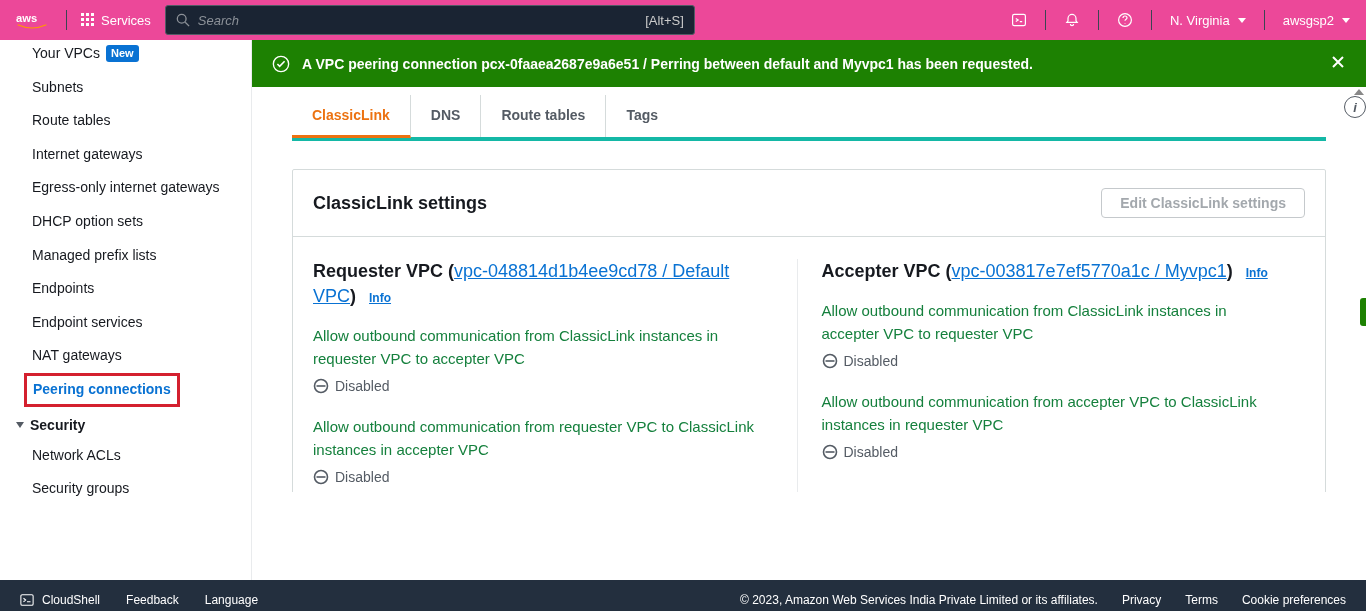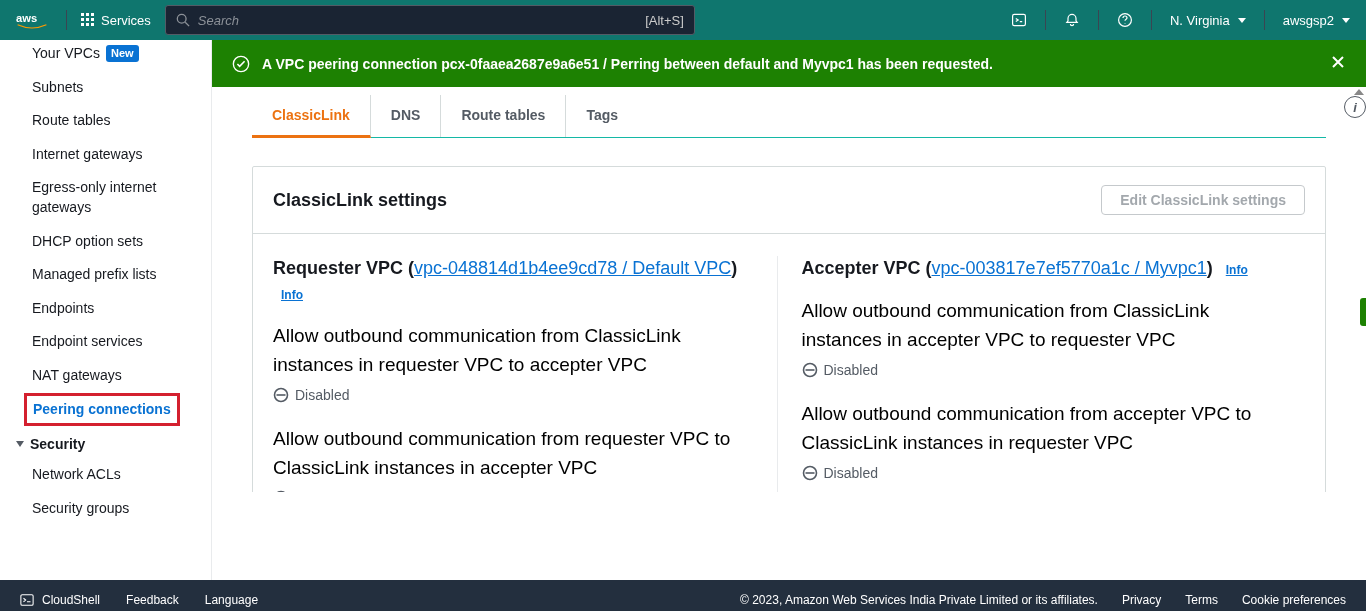--- a/index.html
+++ b/index.html
@@ -1,66 +1,66 @@
 <!DOCTYPE html>
 <html><head>
 <meta charset="utf-8">
 <style>
 *{margin:0;padding:0;box-sizing:border-box;font-family:"Amazon Ember","Helvetica Neue",Arial,sans-serif}
 body{width:1366px;height:611px;overflow:hidden;background:#fff}
-.topnav{height:40px;background:#0f766e;display:flex;align-items:center;color:#fff;padding:0 16px;position:relative}
+.topnav{height:40px;background:#ec4899;display:flex;align-items:center;color:#fff;padding:0 16px;position:relative}
 .aws-logo{color:#fff;font-weight:700;font-size:15px;margin-right:18px;display:flex;align-items:center}
 .aws-logo svg{width:32px;height:20px}
 .svc{display:flex;align-items:center;gap:6px;font-size:13px;margin-right:14px;cursor:pointer}
 .svc-grid{width:14px;height:14px;display:grid;grid-template-columns:repeat(3,1fr);grid-template-rows:repeat(3,1fr);gap:1px}
 .svc-grid span{background:#fff;width:3px;height:3px}
 .search{flex:0 0 530px;height:30px;background:#1a2433;border:1px solid #535b66;border-radius:3px;display:flex;align-items:center;padding:0 10px;color:#8c9198;font-size:13px;font-style:italic}
 .search svg{margin-right:8px;flex:0 0 14px}
 .search .alt{margin-left:auto;font-style:normal;color:#ccc}
 .nav-right{margin-left:auto;display:flex;align-items:center;gap:18px;font-size:13px}
 .nav-icon{width:16px;height:16px;stroke:#fff;fill:none;stroke-width:1.5}
 .nav-divider{width:1px;height:20px;background:#3a4552}
 .region,.acct{display:flex;align-items:center;gap:6px;cursor:pointer}
 .caret{width:0;height:0;border-left:4px solid transparent;border-right:4px solid transparent;border-top:5px solid #fff;margin-left:2px}
 .shell{display:flex;height:540px;position:relative}
-.sidebar{width:212px;height:540px;overflow-y:auto;border-right:1px solid #e9ebed;padding-top:4px;position:relative}
+.sidebar{width:252px;height:540px;overflow-y:auto;border-right:1px solid #e9ebed;padding-top:4px;position:relative}
 .sidebar::-webkit-scrollbar{width:16px}
 .sidebar::-webkit-scrollbar-track{background:#f0f0f0}
 .sidebar::-webkit-scrollbar-thumb{background:#c1c1c1}
 .sb-item{padding:7px 16px 7px 32px;font-size:14px;color:#16191f;cursor:pointer;line-height:1.4}
 .sb-item.first{display:flex;align-items:center;gap:6px;padding-top:0}
 .sb-item .new{background:#0972d3;color:#fff;font-size:11px;padding:1px 5px;border-radius:3px;font-weight:700}
 .sb-item.active{color:#0972d3;font-weight:700}
 .sb-item.highlighted{border:3px solid #d4202f;display:inline-block;margin-left:24px;padding:4px 6px}
 .sb-section{padding:10px 16px 6px 16px;font-size:14px;font-weight:700;color:#16191f;display:flex;align-items:center;gap:6px;cursor:pointer}
 .sb-section .tri{width:0;height:0;border-left:4px solid transparent;border-right:4px solid transparent;border-top:6px solid #545b64}
 .main{flex:1;display:flex;flex-direction:column;height:452px;position:relative}
 .banner{background:#1d8102;color:#fff;padding:14px 20px;display:flex;align-items:center;gap:12px;font-size:14px;font-weight:700}
 .banner svg{flex:0 0 18px}
 .banner .close{margin-left:auto;cursor:pointer;font-weight:400}
 .content{flex:1;overflow-y:auto;padding:0 40px 20px 40px;position:relative}
 .content::-webkit-scrollbar{width:16px}
 .content::-webkit-scrollbar-track{background:#f0f0f0}
 .content::-webkit-scrollbar-thumb{background:#c1c1c1}
 .content .topscroll{position:absolute;right:2px;top:2px;width:0;height:0;border-left:5px solid transparent;border-right:5px solid transparent;border-bottom:6px solid #888}
-.tabs{display:flex;border-bottom:1px solid #14b8a6;margin-top:8px}
+.tabs{display:flex;border-bottom:4px solid #14b8a6;margin-top:8px}
 .tab{padding:12px 20px;font-size:14px;font-weight:700;color:#545b64;cursor:pointer;border-right:1px solid #d5dbdb}
 .tab:last-child{border-right:none}
 .tab.active{color:#ec7211;border-bottom:3px solid #ec7211;margin-bottom:-1px}
 .panel{border:1px solid #d5dbdb;border-radius:2px;margin-top:28px}
 .panel-hd{padding:18px 20px;display:flex;align-items:center;border-bottom:1px solid #d5dbdb}
 .panel-hd h2{font-size:18px;font-weight:700;color:#16191f}
 .panel-hd .btn{margin-left:auto;border:1px solid #c5c9cc;color:#a3a8ad;background:#fff;padding:6px 18px;border-radius:4px;font-size:14px;font-weight:700;cursor:default}
 .panel-body{display:flex;padding:22px 20px}
 .col{flex:1;padding-right:20px}
 .col+.col{border-left:1px solid #e9ebed;padding-left:24px}
 .col h3{font-size:18px;font-weight:700;color:#16191f;line-height:1.4;margin-bottom:16px}
 .col h3 .link{color:#0972d3;font-weight:400}
 .col h3 .info{color:#0972d3;font-size:12px;font-weight:700;margin-left:8px}
-.desc{color:#000000;font-size:19px;line-height:1.5;margin-bottom:8px}
+.desc{color:#15803d;font-size:15px;line-height:1.5;margin-bottom:8px}
 .status{display:flex;align-items:flex-end;gap:6px;color:#545b64;font-size:14px;margin-bottom:22px}
 .status svg{width:16px;height:16px;stroke:#545b64;fill:none;stroke-width:1.6}
 .footer{height:39px;background:#232f3e;color:#fff;display:flex;align-items:center;padding:0 20px;font-size:12px;gap:26px}
 .footer .cs{display:flex;align-items:center;gap:8px;cursor:pointer}
 .footer .right{margin-left:auto;display:flex;gap:24px;align-items:center}
 .footer .right span{cursor:pointer}
 .side-info{position:absolute;right:0;top:56px;width:22px;height:22px;border:1.5px solid #545b64;border-radius:50%;display:flex;align-items:center;justify-content:center;font-size:13px;font-weight:700;color:#545b64;cursor:pointer;font-style:italic}
 .side-tab{position:absolute;right:0;top:258px;width:6px;height:28px;background:#1d8102;border-radius:3px 0 0 3px}
 </style>
 </head>

